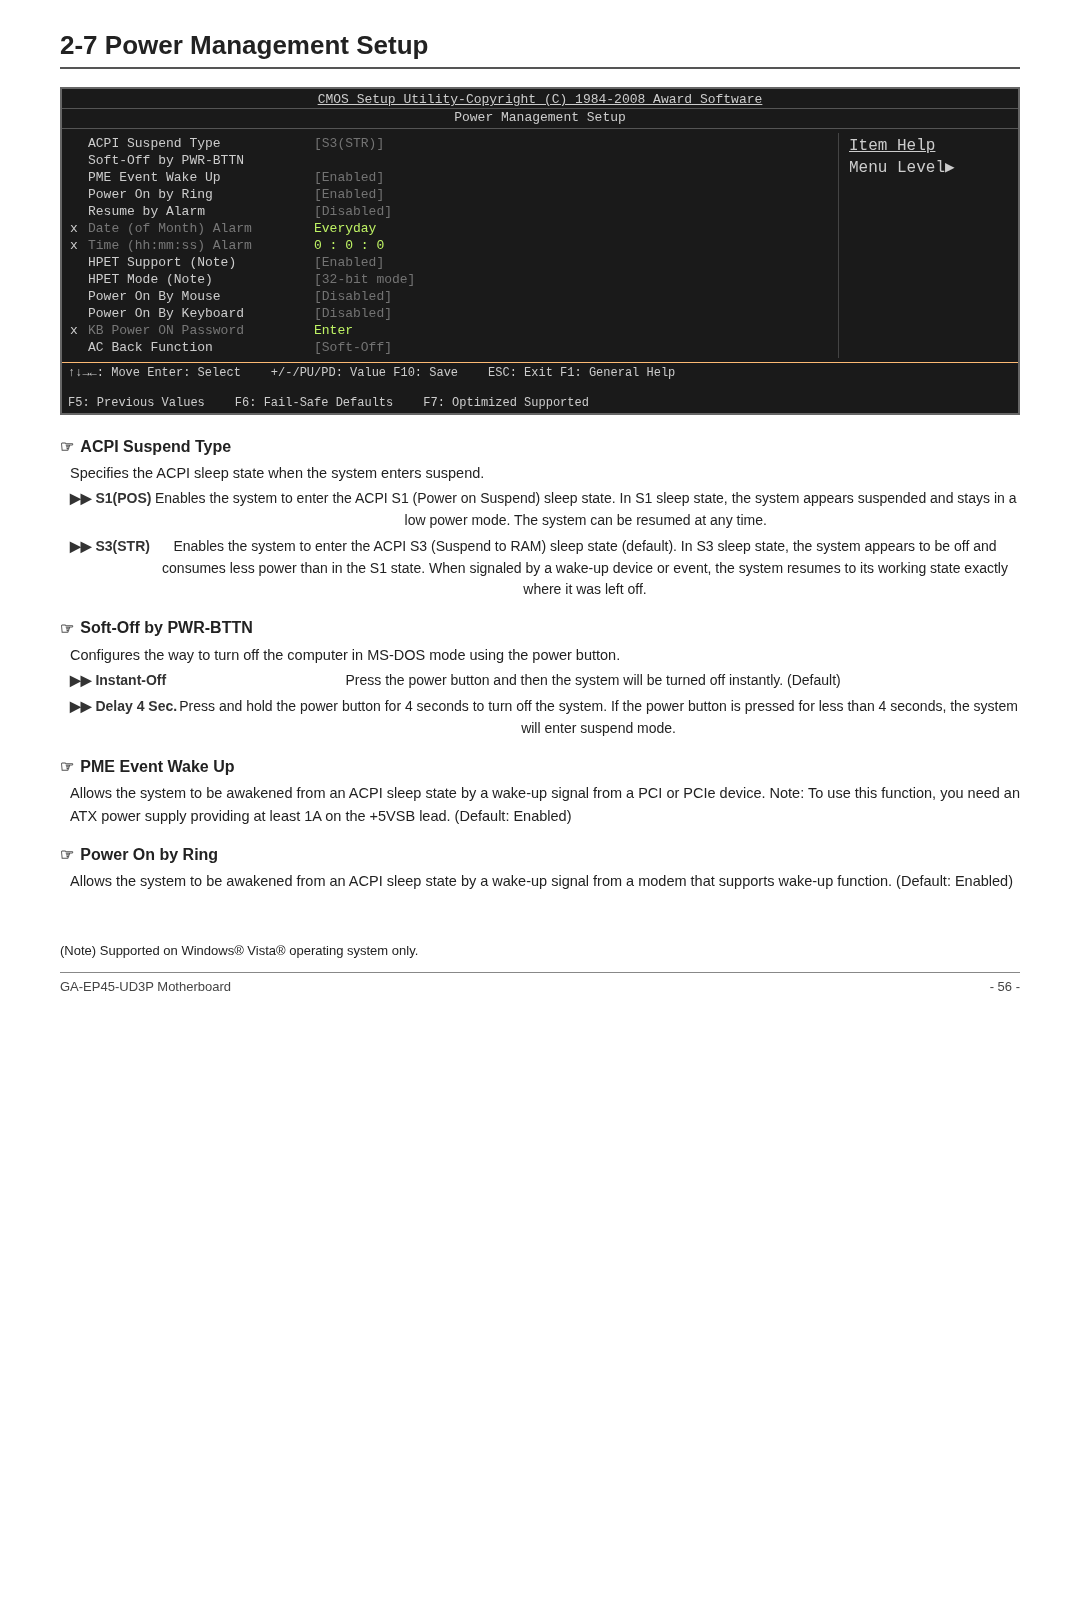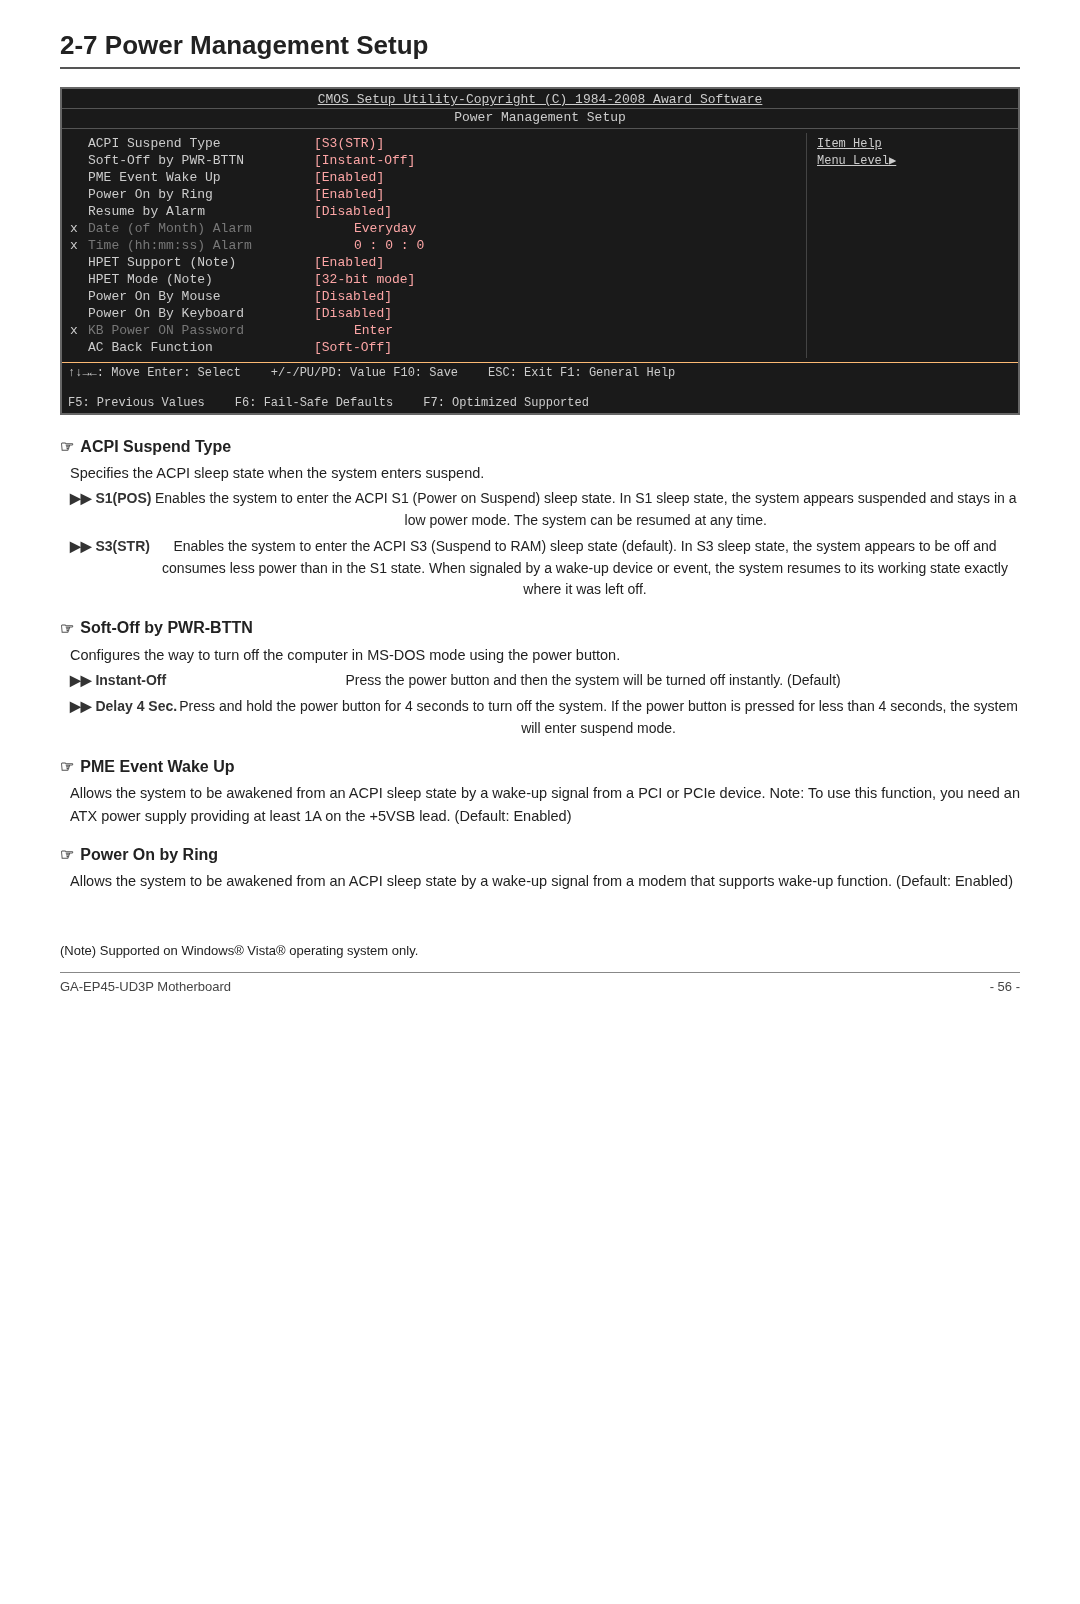--- a/index.html
+++ b/index.html
@@ -48,48 +48,46 @@
       display: flex;
       flex-direction: row;
       padding: 4px 0;
     }
     .bios-left {
       flex: 1;
       padding: 2px 8px;
       min-width: 300px;
     }
     .bios-right {
-      width: 212px;
+      width: 180px;
       padding: 4px 10px;
       border-left: 1px solid #444;
-      font-size: 12px;
+      font-size: 16px;
       vertical-align: top;
-      text-decoration: underline;
     }
     .bios-row {
       display: flex;
       flex-direction: row;
       padding: 1px 0;
       min-height: 17px;
     }
     .bios-row.disabled {
       color: #777;
     }
     .bios-row-label {
       width: 230px;
       flex-shrink: 0;
       padding-left: 4px;
     }
     .bios-row-value {
       flex: 1;
-      color: #fca5a5;
+      color: #737373;
     }
     .bios-row.disabled .bios-row-value {
-      color: #fca5a5;
-      margin-left: 40px;
+      color: #bef264;
     }
     .bios-x {
       width: 14px;
       color: #ccc;
       flex-shrink: 0;
     }
     .bios-footer {
       border-top: 1px solid #fdba74;
       display: flex;
       flex-direction: row;
@@ -178,21 +176,20 @@
     <div class="bios-left">
 
     <div class="bios-row">
           <span class="bios-x"></span>
           <span class="bios-row-label">ACPI Suspend Type</span>
           <span class="bios-row-value">[S3(STR)]</span>
         </div>
         <div class="bios-row">
           <span class="bios-x"></span>
           <span class="bios-row-label">Soft-Off by PWR-BTTN</span>
-          <span class="bios-row-value">[Instant-Off]</span>
         </div>
         <div class="bios-row">
           <span class="bios-x"></span>
           <span class="bios-row-label">PME Event Wake Up</span>
           <span class="bios-row-value">[Enabled]</span>
         </div>
         <div class="bios-row">
           <span class="bios-x"></span>
           <span class="bios-row-label">Power On by Ring</span>
           <span class="bios-row-value">[Enabled]</span>

